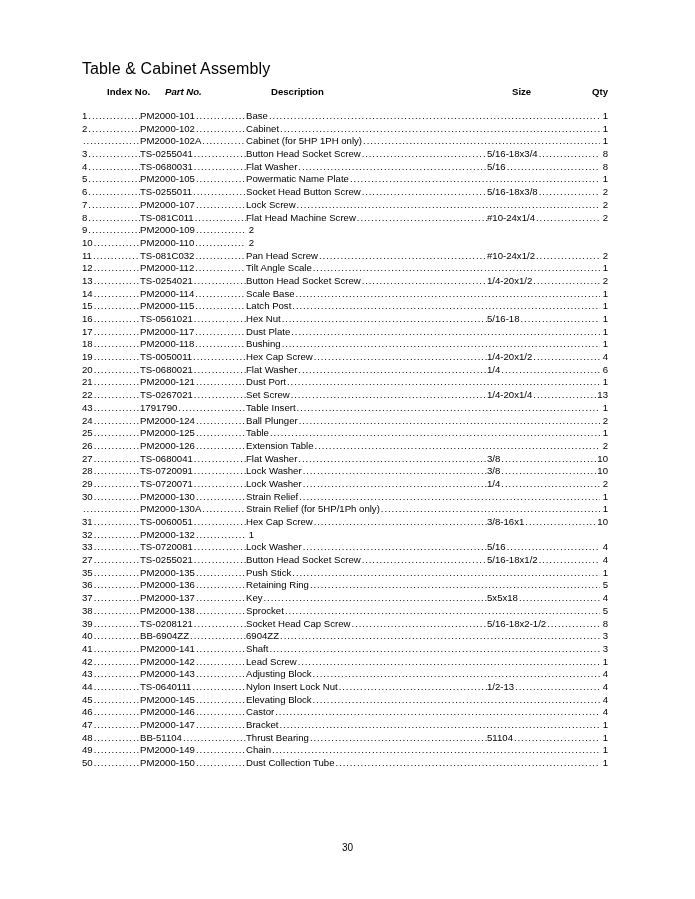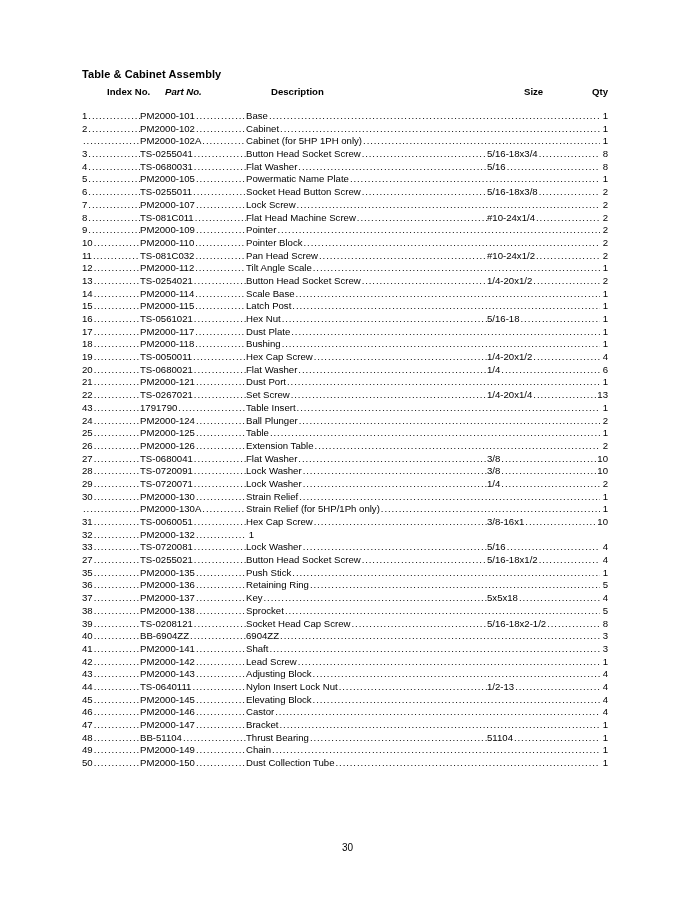--- a/index.html
+++ b/index.html
@@ -8,42 +8,42 @@
     width: 695px;
     height: 899px;
     background: #ffffff;
     color: #000000;
     font-family: "Liberation Sans", sans-serif;
     overflow: hidden;
   }
   .title {
     position: absolute;
     left: 82px;
-    top: 68px;
-    font-size: 11px;
-    font-weight: bold;
+    top: 60px;
+    font-size: 16px;
+    font-weight: normal;
     letter-spacing: 0.1px;
   }
   .table {
     position: absolute;
     left: 82px;
     top: 86px;
     width: 526px;
   }
   .thead {
     display: flex;
     font-size: 9.6px;
     font-weight: bold;
     height: 13px;
     align-items: baseline;
   }
   .h-idx  { width: 58px; padding-left: 25px; }
   .h-part { width: 106px; font-style: italic; }
   .h-desc { width: 241px; }
-  .h-size { flex: 1; margin-left: 12px; }
+  .h-size { flex: 1; }
   .h-qty  { text-align: left; }
   .rows { margin-top: 11px; }
   .row {
     display: flex;
     align-items: baseline;
     font-size: 9.6px;
     line-height: 12.7px;
     height: 12.7px;
     white-space: nowrap;
   }
@@ -247,37 +247,29 @@
         </div>
         <div class="row">
           <span class="cell idx">
             <span class="txt">9</span>
             <span class="fill"></span>
           </span>
           <span class="cell part">
             <span class="txt">PM2000-109</span>
             <span class="fill"></span>
           </span>
-          <span class="cell desc grow">
-            <span class="txt">Pointer</span>
-            <span class="fill"></span>
-          </span>
           <span class="qty">2</span>
         </div>
         <div class="row">
           <span class="cell idx">
             <span class="txt">10</span>
             <span class="fill"></span>
           </span>
           <span class="cell part">
             <span class="txt">PM2000-110</span>
-            <span class="fill"></span>
-          </span>
-          <span class="cell desc grow">
-            <span class="txt">Pointer Block</span>
             <span class="fill"></span>
           </span>
           <span class="qty">2</span>
         </div>
         <div class="row">
           <span class="cell idx">
             <span class="txt">11</span>
             <span class="fill"></span>
           </span>
           <span class="cell part">

